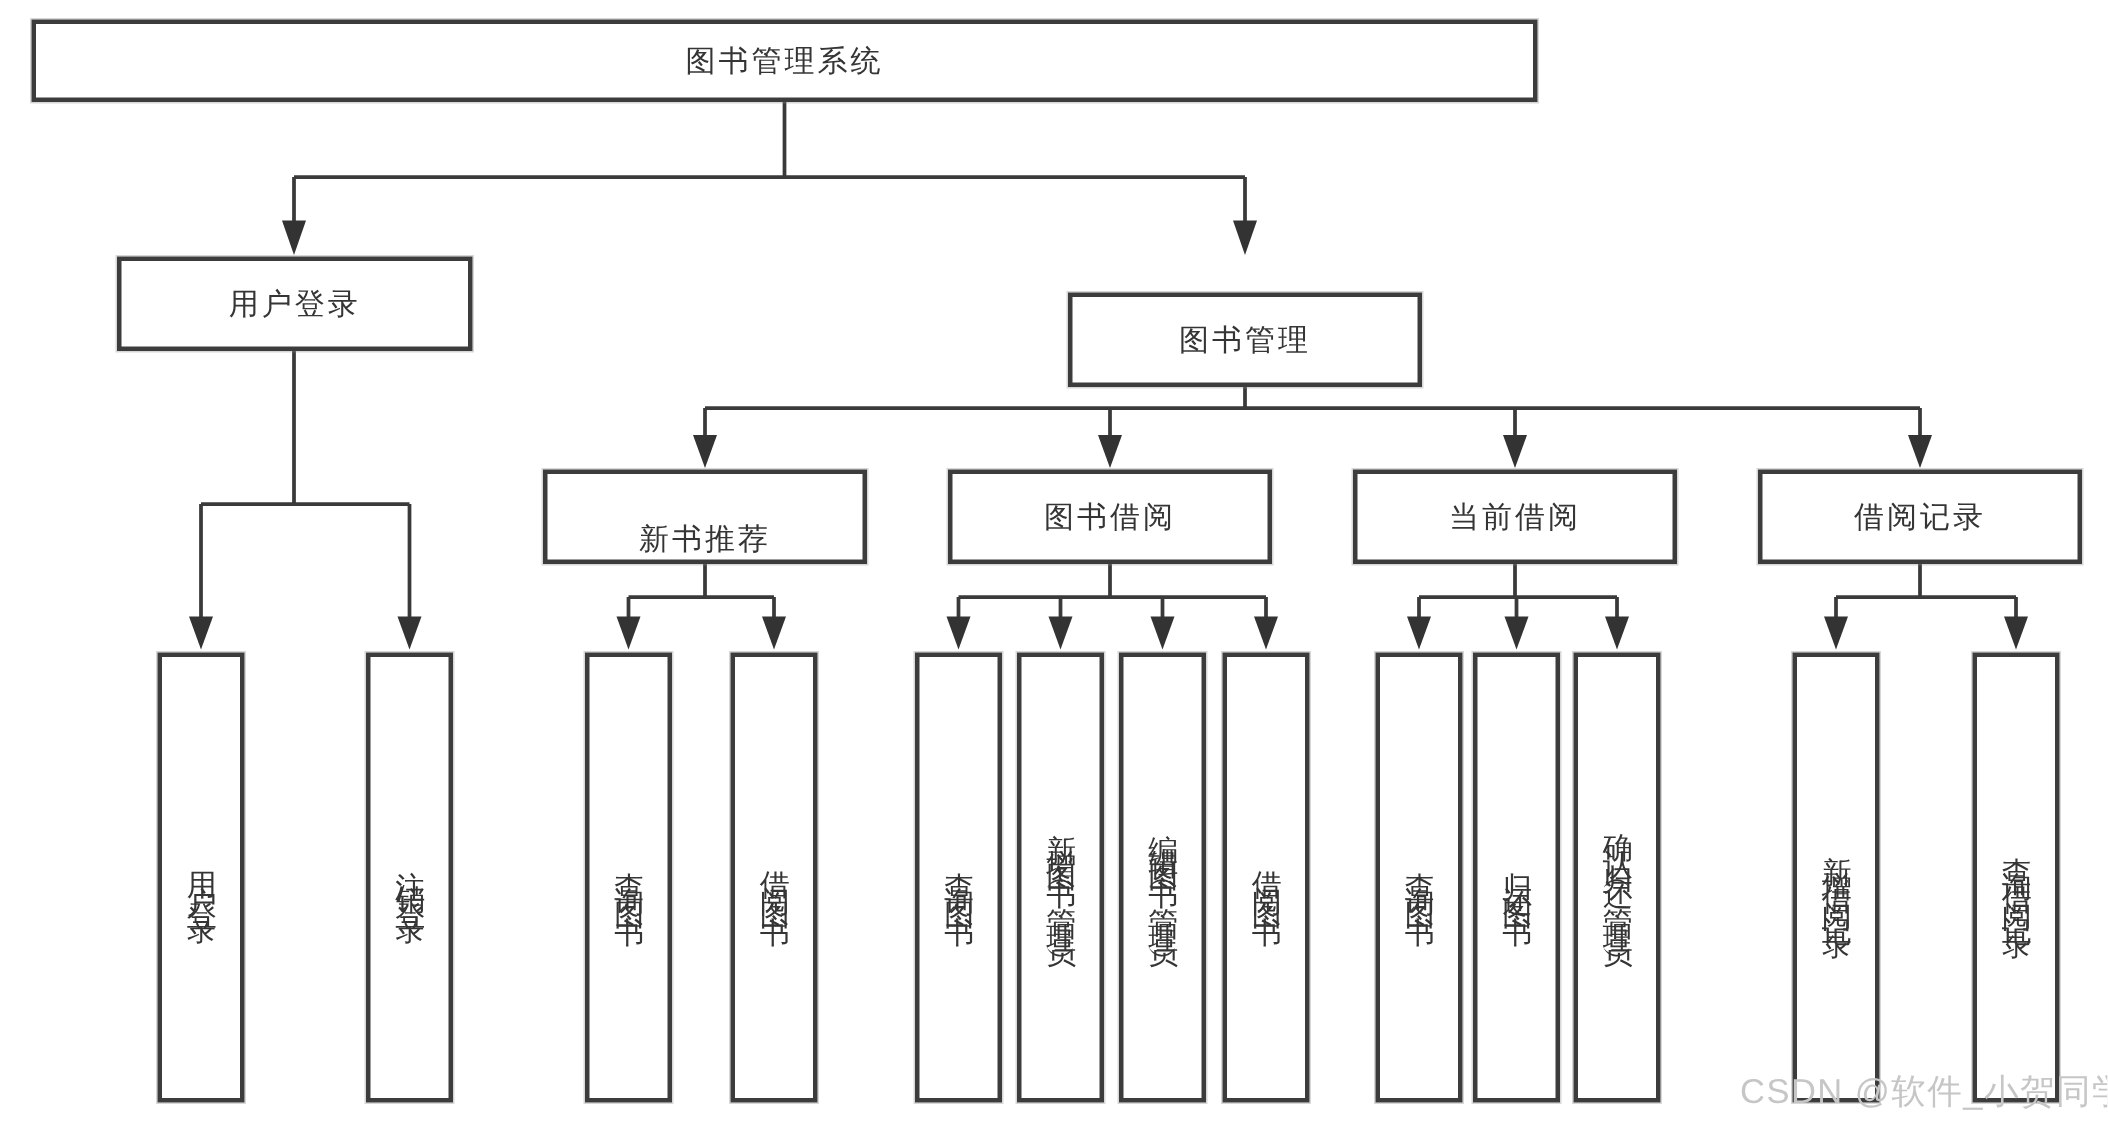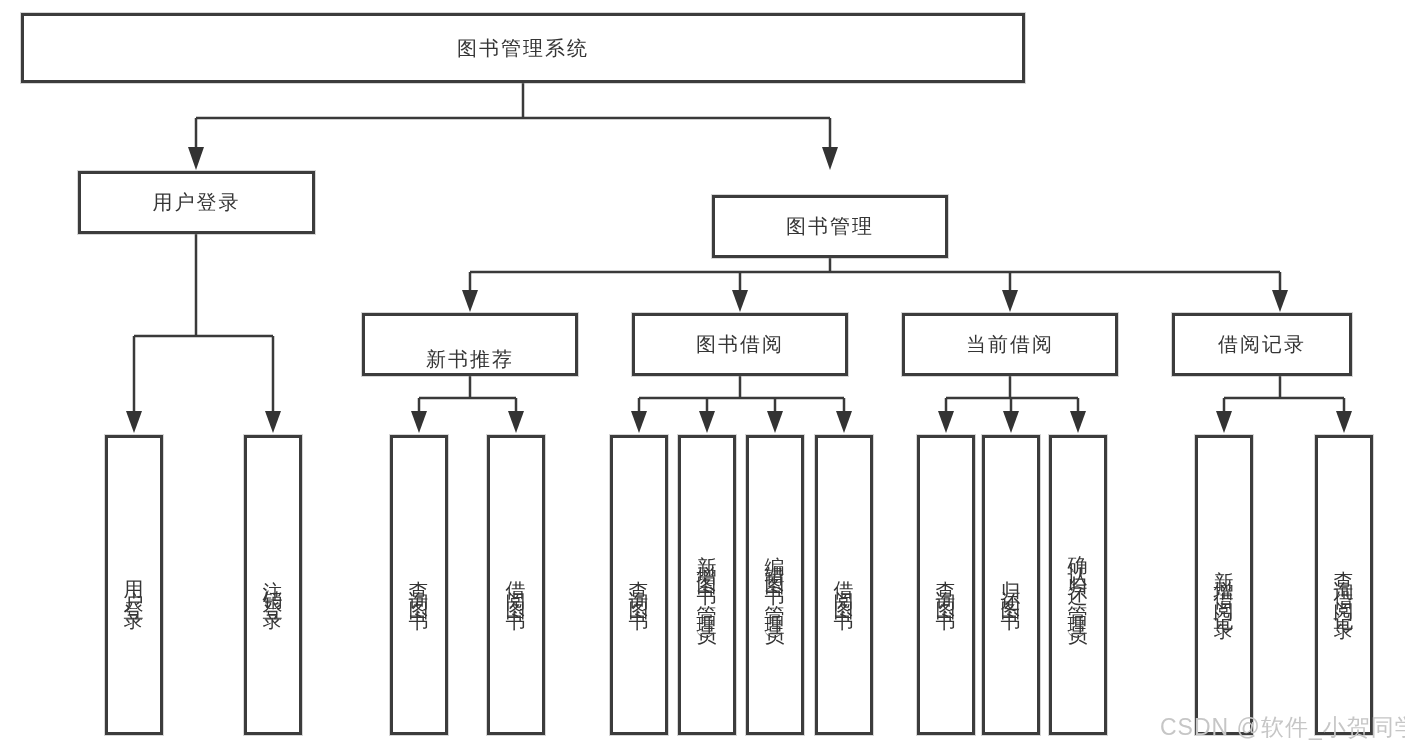--- a/index.html
+++ b/index.html
@@ -135,41 +135,41 @@
       <polygon points="767,411 783,411 775,433"></polygon>
       <polygon points="836,411 852,411 844,433"></polygon>
       <polygon points="938,411 954,411 946,433"></polygon>
       <polygon points="1003,411 1019,411 1011,433"></polygon>
       <polygon points="1070,411 1086,411 1078,433"></polygon>
       <polygon points="1216,411 1232,411 1224,433"></polygon>
       <polygon points="1336,411 1352,411 1344,433"></polygon>
     </g>
   </svg>
 
-  <div class="node h" style="left:21px; top:13px; width:1004px; height:70px;">
+  <div class="node h" style="left:21px; top:13px; width:1004px; height:55px;">
     <span>图书管理系统</span>
   </div>
 
   <div class="node h" style="left:78px; top:171px; width:237px; height:63px;">
     <span>用户登录</span>
   </div>
   <div class="node h" style="left:712px; top:171px; width:236px; height:63px;margin-top:24px;">
     <span>图书管理</span>
   </div>
 
   <div class="node h" style="left:362px; top:313px; width:216px; height:63px;align-items:flex-end;">
     <span>新书推荐</span>
   </div>
   <div class="node h" style="left:632px; top:313px; width:216px; height:63px;">
     <span>图书借阅</span>
   </div>
   <div class="node h" style="left:902px; top:313px; width:216px; height:63px;">
     <span>当前借阅</span>
   </div>
-  <div class="node h" style="left:1172px; top:313px; width:180px; height:63px;">
+  <div class="node h" style="left:1172px; top:313px; width:216px; height:63px;">
     <span>借阅记录</span>
   </div>
 
   <div class="node v" style="left:105px; top:435px; width:58px; height:300px;">
     <span>用户登录</span>
   </div>
   <div class="node v" style="left:244px; top:435px; width:58px; height:300px;">
     <span>注销登录</span>
   </div>
 

